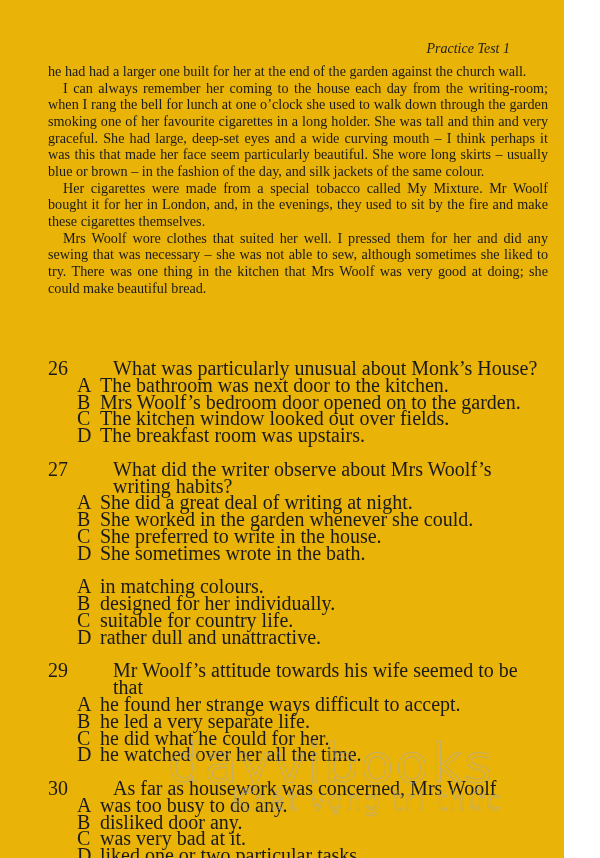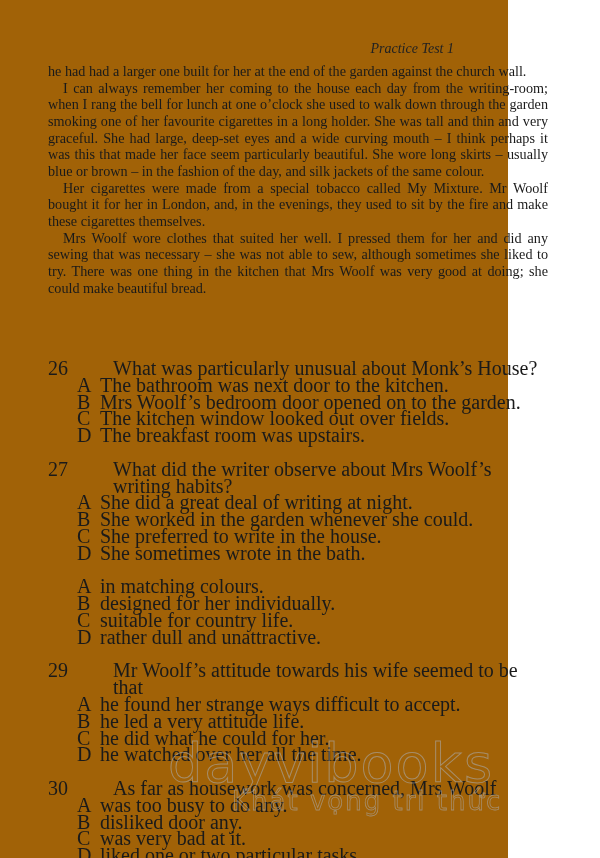--- a/index.html
+++ b/index.html
@@ -11,22 +11,22 @@
       width: 600px;
       height: 858px;
       position: relative;
       overflow: hidden;
       font-family: "Liberation Serif", "DejaVu Serif", serif;
       color: #1a1a1a;
     }
     .page {
       position: absolute;
       left: 0; top: 0;
-      width: 508px; height: 858px;
-      background: #a16207;
+      width: 564px; height: 858px;
+      background: #eab308;
     }
     .running-head {
       position: absolute;
       right: 54px;
       top: 41px;
       font-style: italic;
       font-size: 14px;
       color: #222;
     }
     .passage {
@@ -188,21 +188,21 @@
       <div class="q-stem">
         <span class="q-num">29</span>
         <span class="q-text">Mr Woolf’s attitude towards his wife seemed to be that</span>
       </div>
       <div class="option">
           <span class="opt-letter">A</span>
           <span class="opt-text">he found her strange ways difficult to accept.</span>
         </div>
       <div class="option">
           <span class="opt-letter">B</span>
-          <span class="opt-text">he led a very attitude life.</span>
+          <span class="opt-text">he led a very separate life.</span>
         </div>
       <div class="option">
           <span class="opt-letter">C</span>
           <span class="opt-text">he did what he could for her.</span>
         </div>
       <div class="option">
           <span class="opt-letter">D</span>
           <span class="opt-text">he watched over her all the time.</span>
         </div>
     </div>

